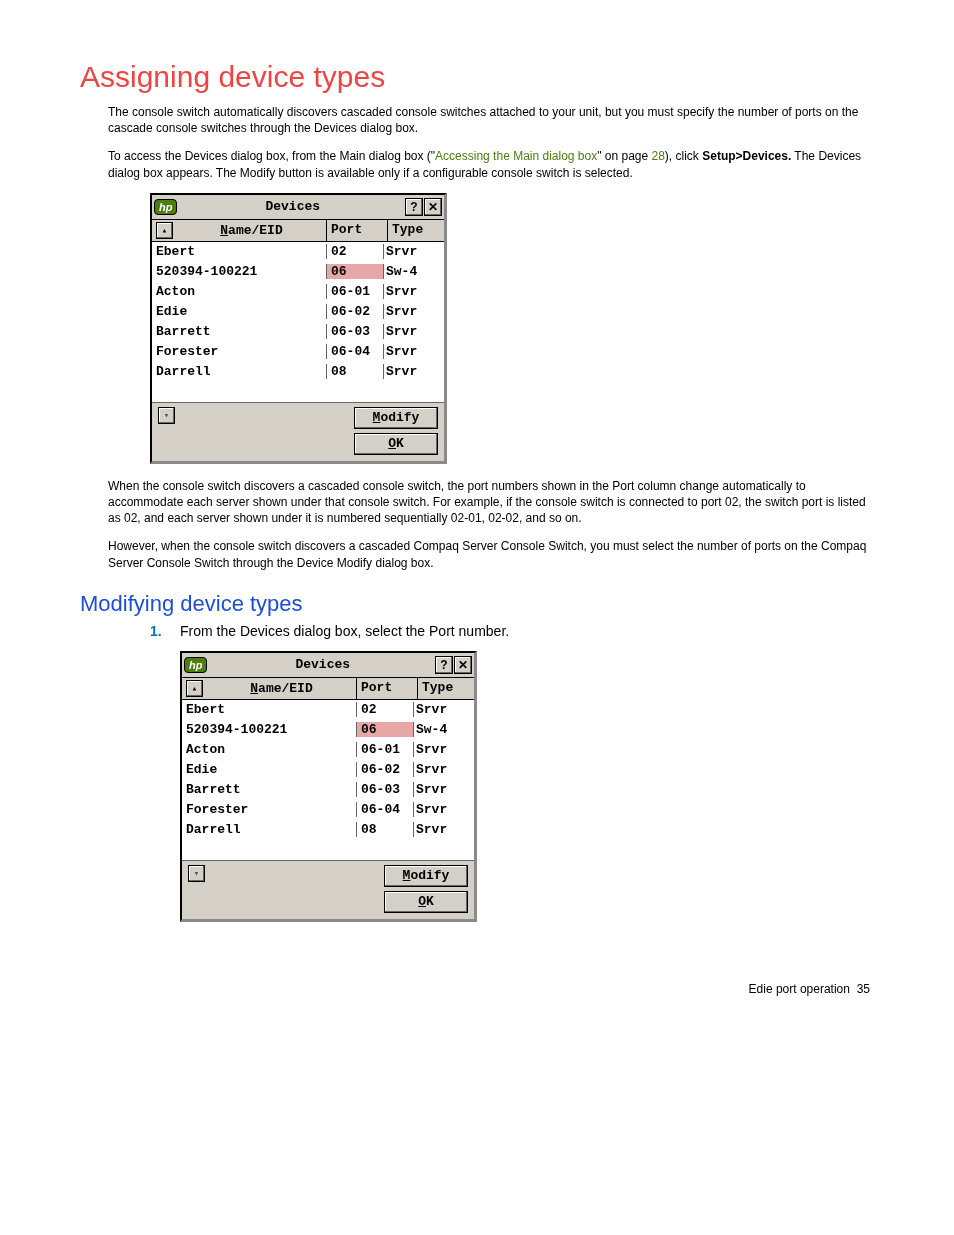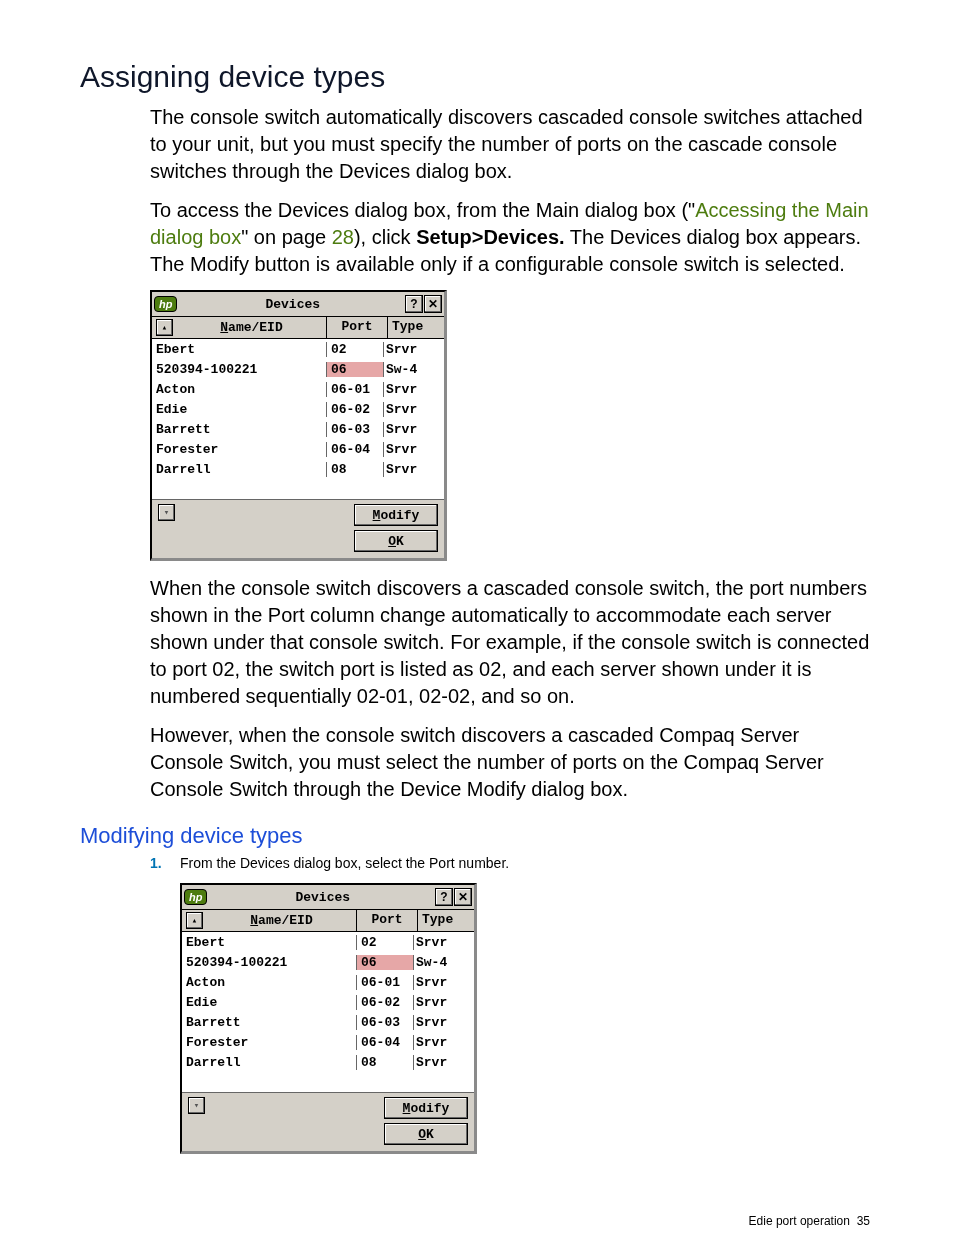--- a/index.html
+++ b/index.html
@@ -9,34 +9,34 @@
     font-size: 14px;
     color: #000;
     background: #fff;
     width: 954px;
     box-sizing: border-box;
   }
   h1 {
     font-family: Arial, Helvetica, sans-serif;
     font-size: 30px;
     font-weight: normal;
-    color: #0f172a;
+    color: #ef4444;
     margin: 0 0 10px 0;
   }
   h2 {
     font-family: Arial, Helvetica, sans-serif;
     font-size: 22px;
     font-weight: normal;
     color: #1d4ed8;
     margin: 20px 0 6px 0;
   }
   .body-text {
-    margin: 0 0 12px 70px;
+    margin: 0 0 12px 28px;
     line-height: 1.35;
-    font-size: 20px;
+    font-size: 12px;
   }
   .link-text { color: #4d7c0f; }
   .bold { font-weight: bold; }
   .list-row {
     margin: 0 0 12px 70px;
     display: flex;
   }
   .list-num {
     color: #0073b3;
     font-weight: bold;
@@ -106,21 +106,21 @@
     flex: 0 0 170px;
     border-right: 1px solid #000;
     padding: 2px 0 2px 4px;
     display: flex;
     align-items: center;
   }
   .hdr-port {
     flex: 0 0 52px;
     border-right: 1px solid #000;
     padding: 2px 4px;
-    text-align: center;
+    text-align: left;
   }
   .hdr-type {
     flex: 1;
     padding: 2px 4px;
     text-align: left;
   }
   .sort-btn {
     width: 15px;
     height: 15px;
     border: 1px solid #000;

